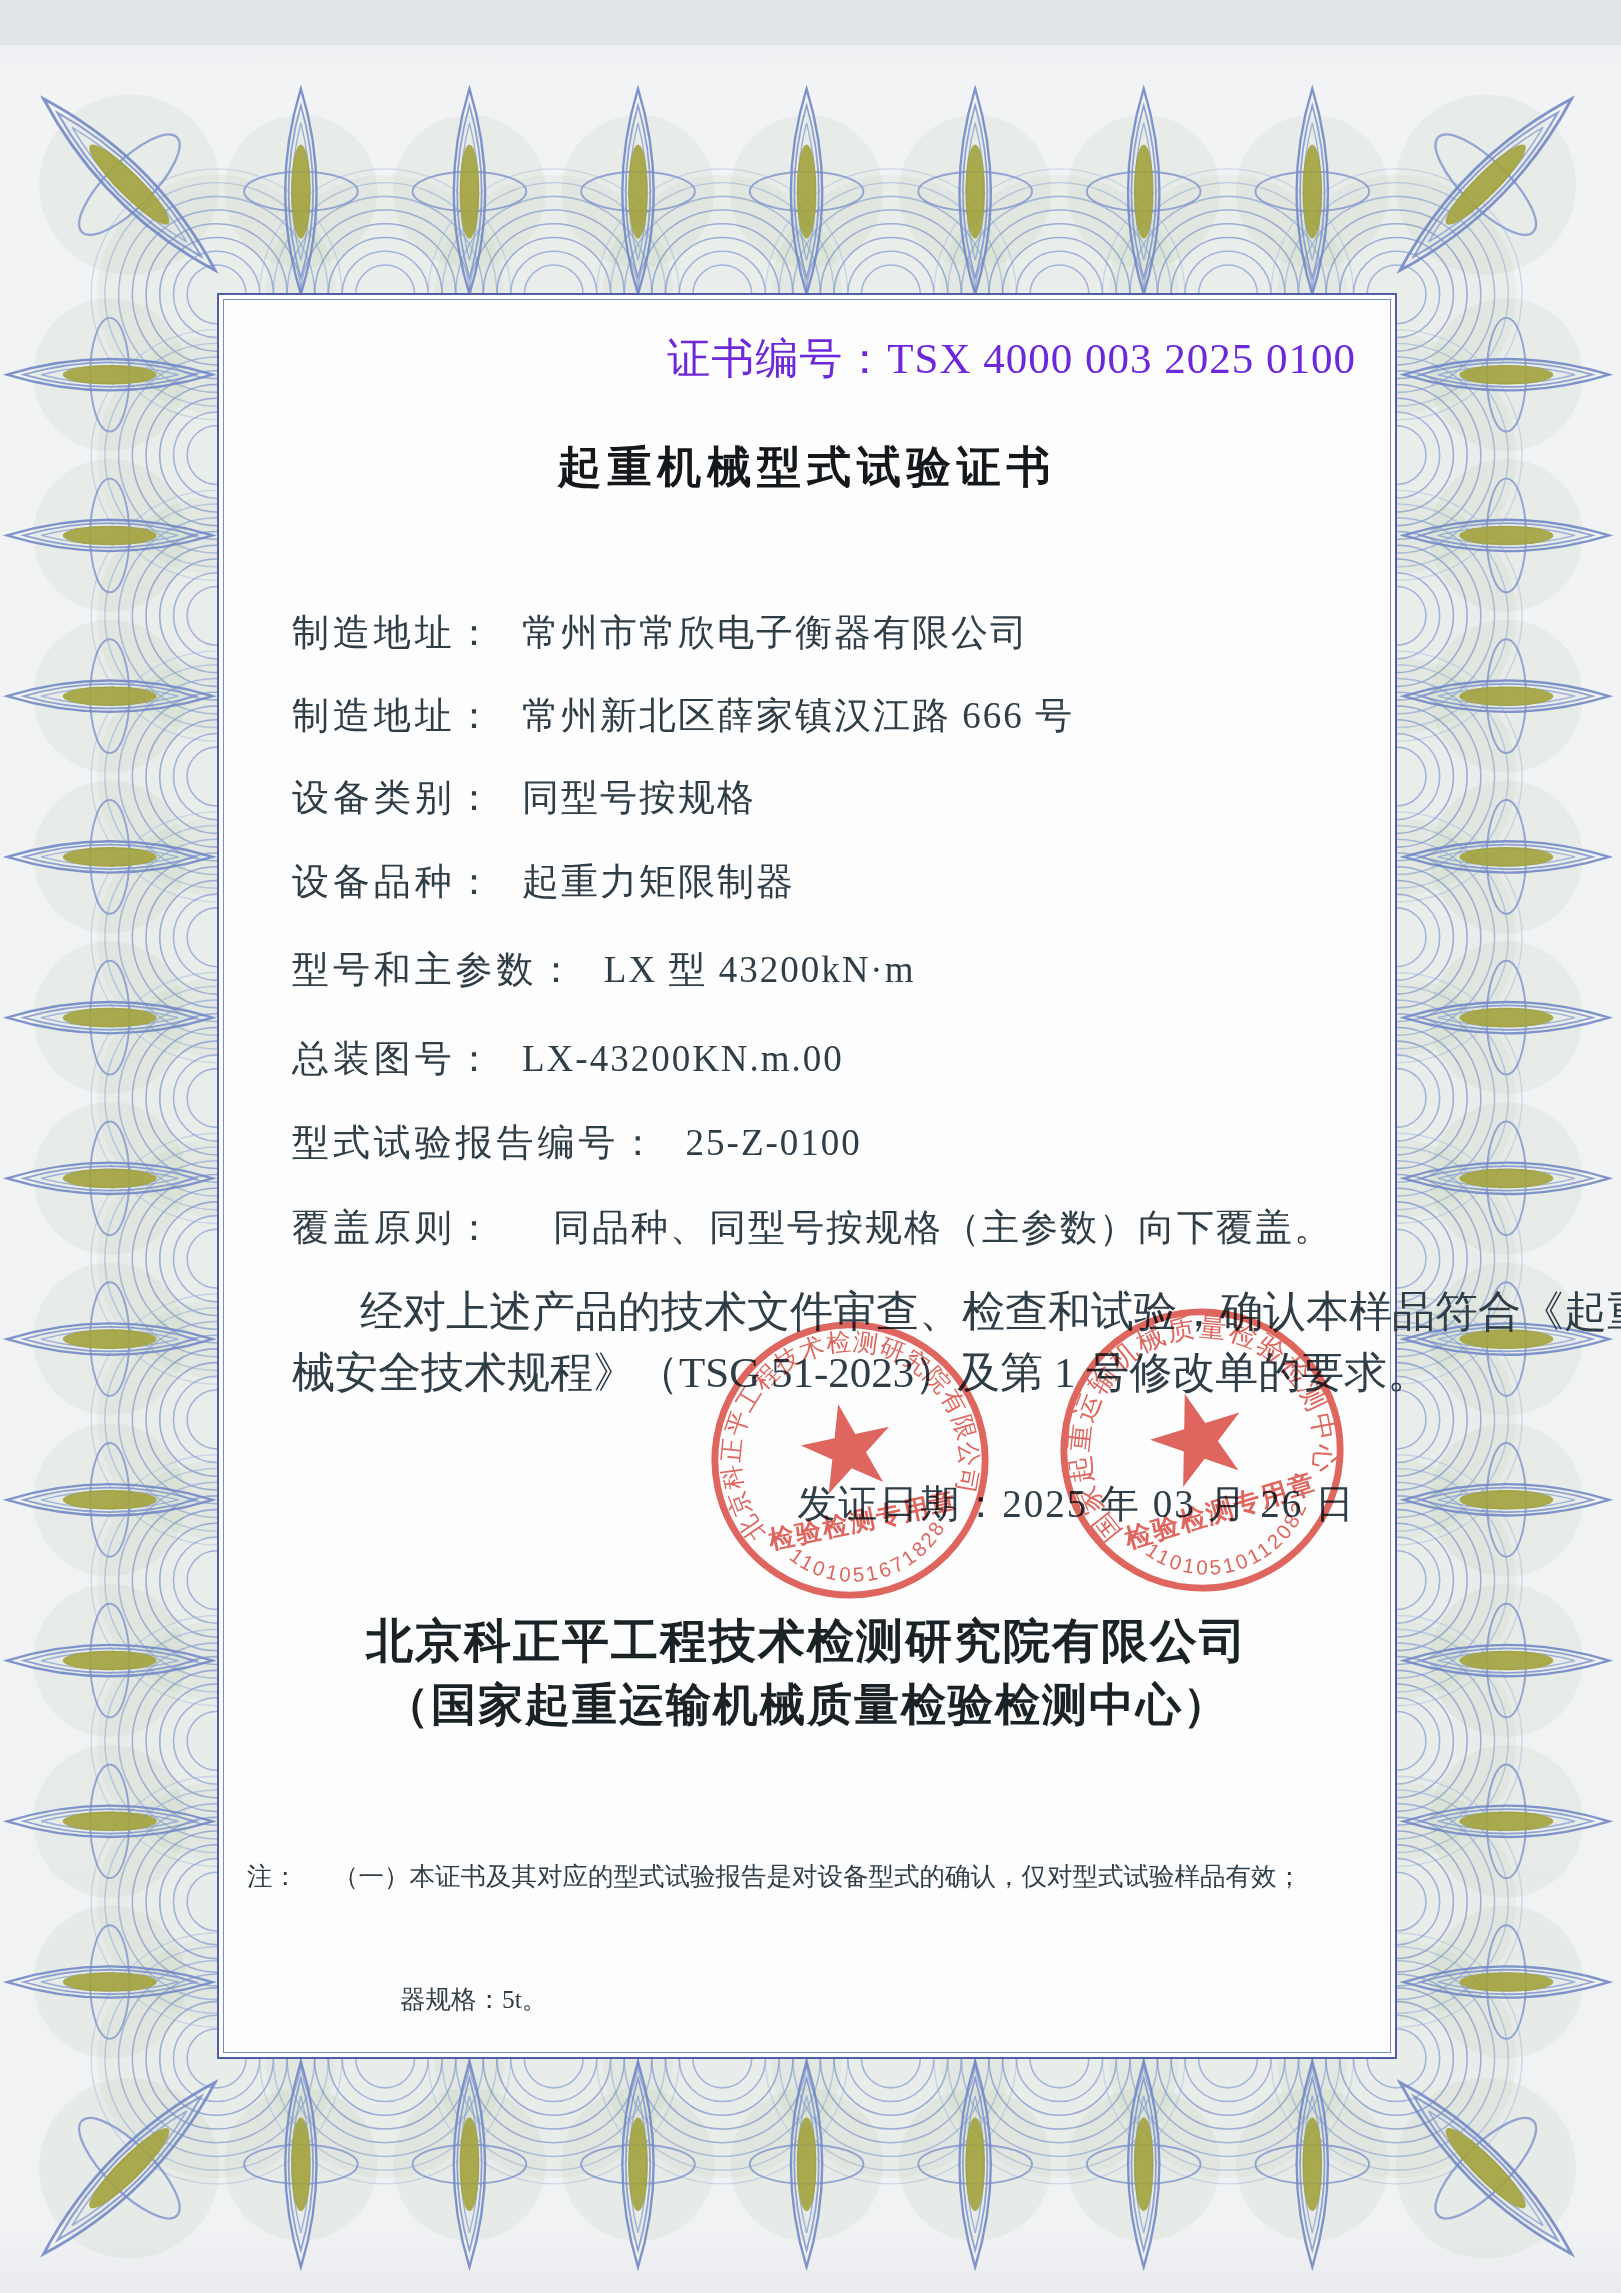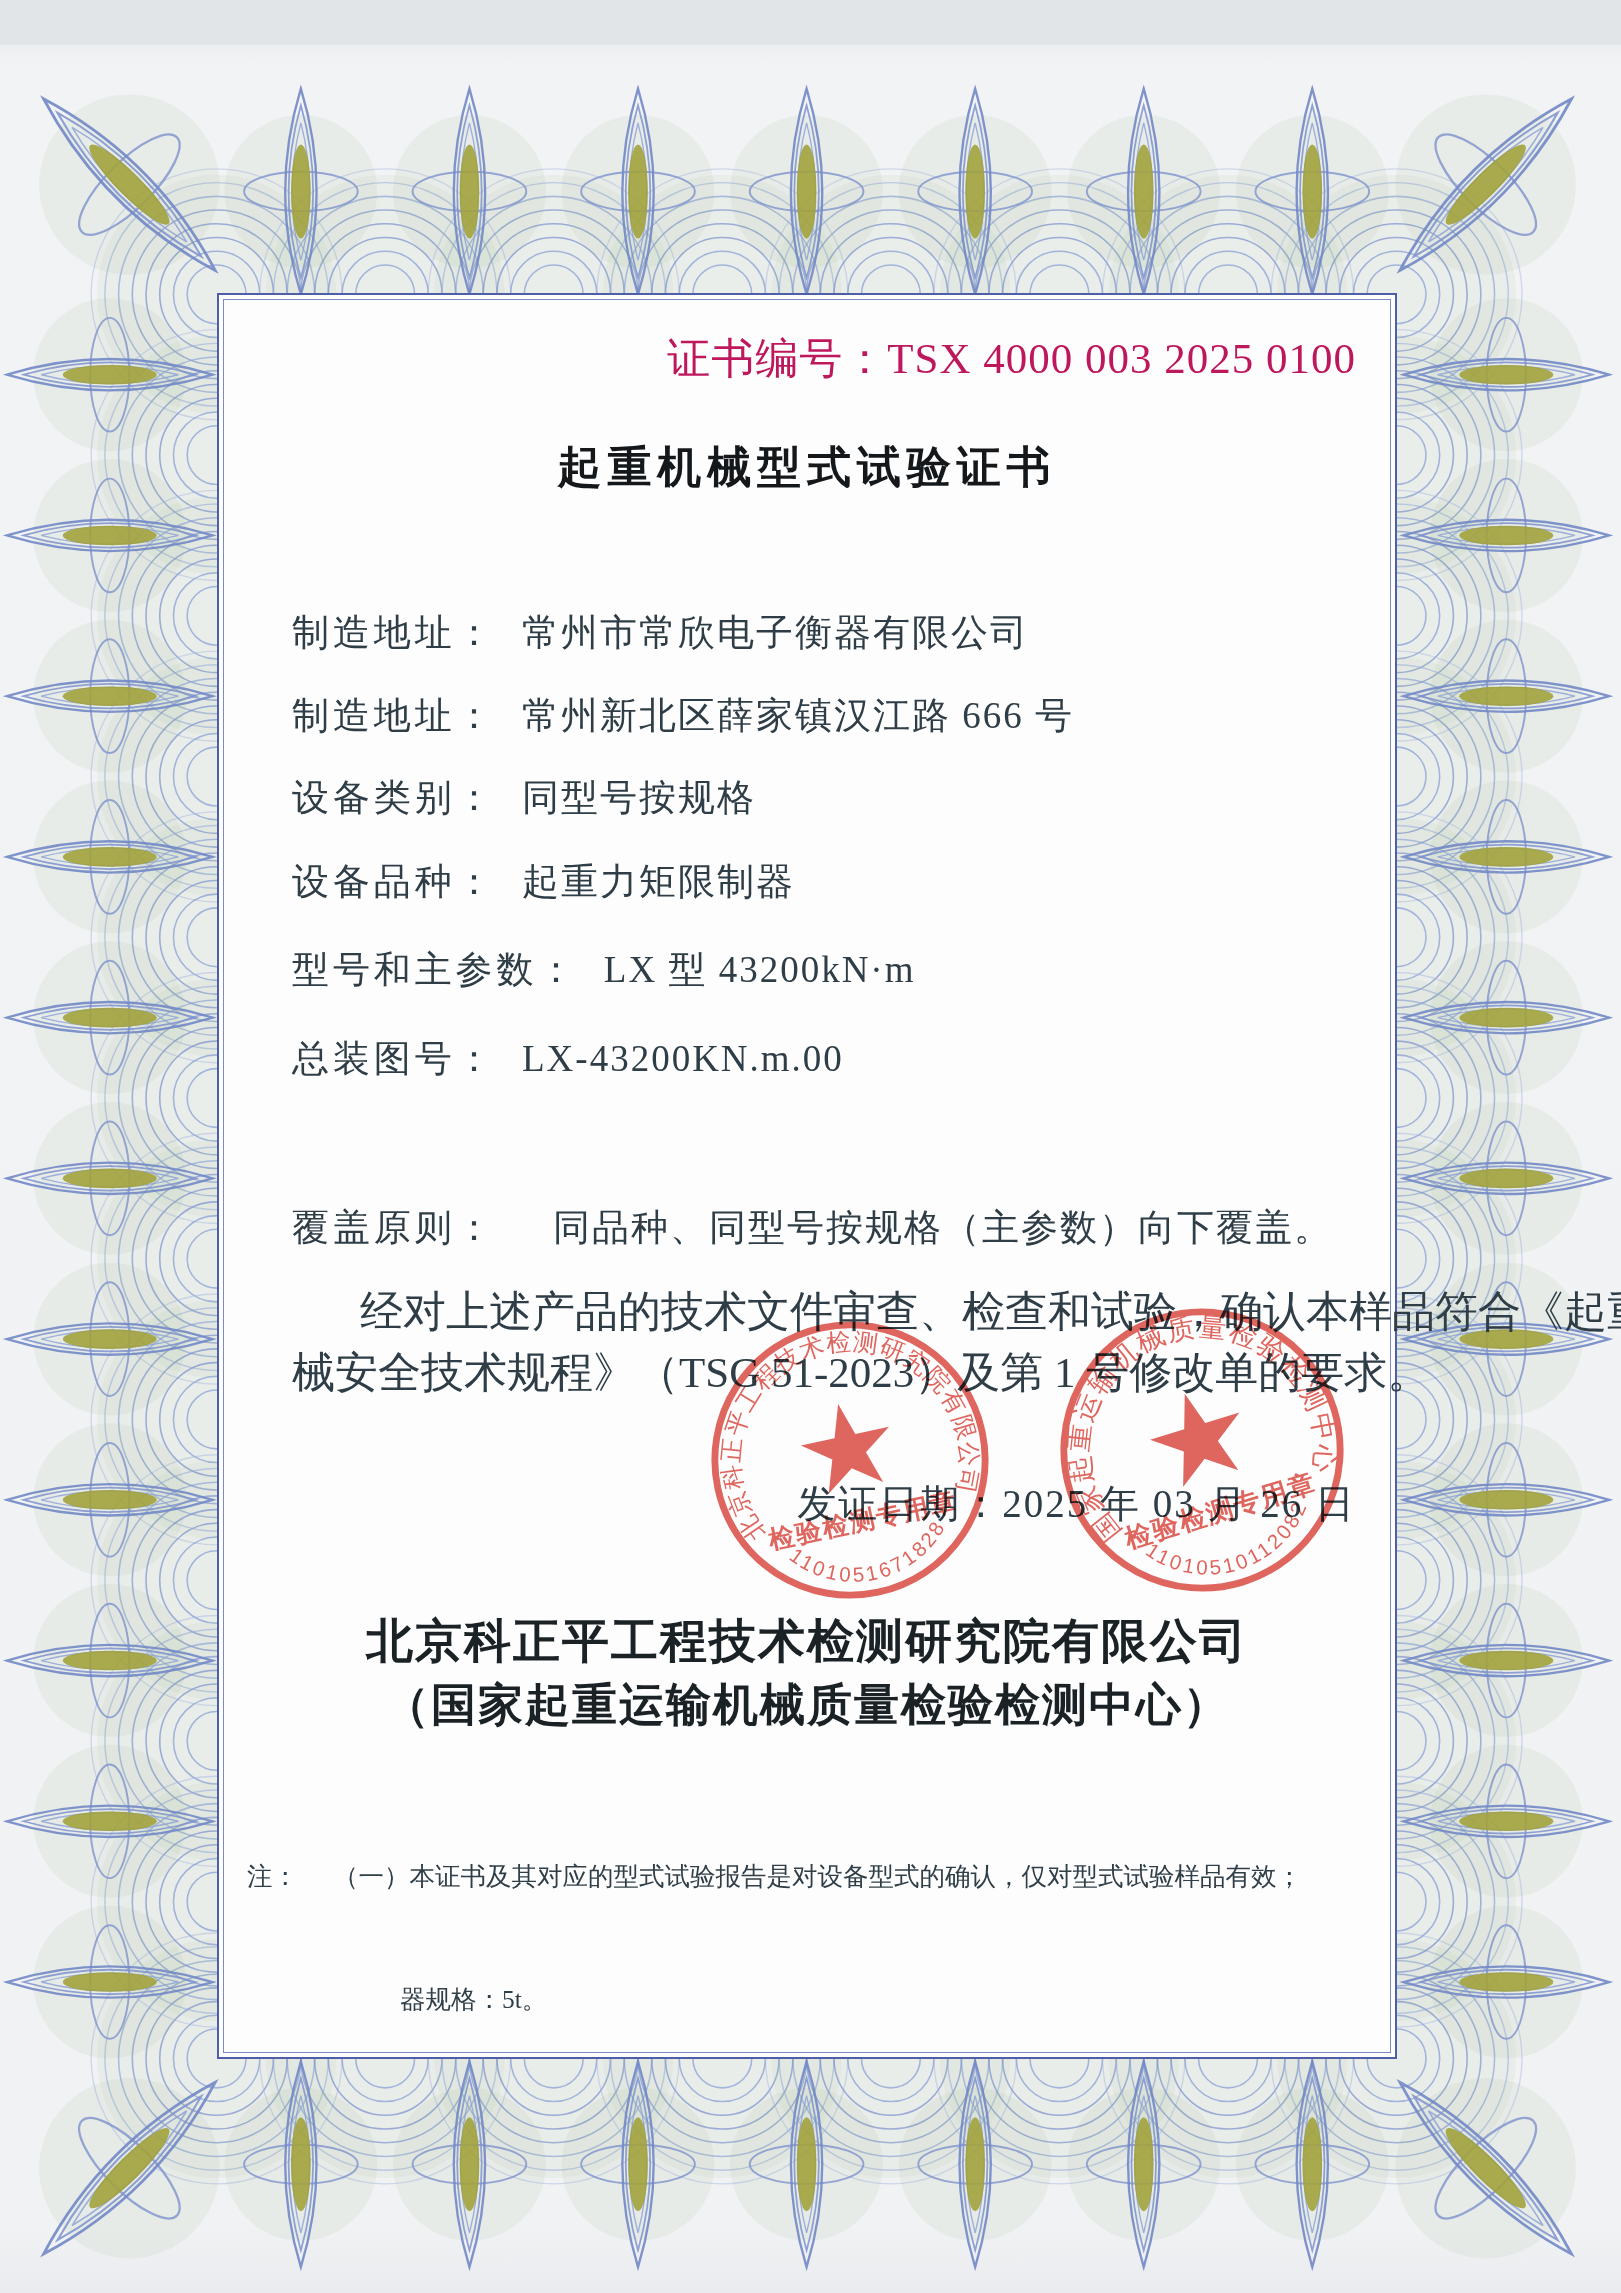--- a/index.html
+++ b/index.html
@@ -4,21 +4,21 @@
 <style>
   html,body{margin:0;padding:0;background:#e9ebee;}
   .page{position:relative;width:1621px;height:2294px;margin:0 auto;overflow:hidden;
         background:linear-gradient(180deg,#e6e8eb 0%,#f2f3f5 3%,#f1f2f4 97%,#e9ebee 100%);
         font-family:"Liberation Serif","DejaVu Serif",serif;color:#2e3d46;}
   .deco{position:absolute;left:0;top:0;z-index:0;}
   .frame{position:absolute;left:217px;top:293px;width:1180px;height:1766px;
          background:#fdfdfe;border:2.9px solid #4f5fa5;box-sizing:border-box;z-index:1;}
   .frame-inner{position:absolute;inset:3.9px;border:1px solid #7b8ac0;pointer-events:none;}
   .abs{position:absolute;white-space:nowrap;}
-  .cert-line{top:35px;right:39px;font-size:43px;letter-spacing:1px;color:#be185d;}
+  .cert-line{top:35px;right:39px;font-size:43px;letter-spacing:1px;color:#6d28d9;}
   .title{top:143px;left:0;width:100%;text-align:center;font-family:"Liberation Sans","DejaVu Sans",sans-serif;
          font-weight:700;font-size:44px;letter-spacing:5.9px;color:#14181b;}
   .field{font-size:37px;line-height:51px;letter-spacing:2px;left:73px;}
   .field .label{letter-spacing:3.9px;margin-right:25.5px;}
   .field.gap-wide .value{margin-left:31px;}
   .statement{font-size:43px;letter-spacing:0;line-height:49px;color:#2e3d46;}
   .date-line{top:1157px;right:39px;font-size:39px;letter-spacing:2px;margin-top:25px;}
   .issuer{left:0;width:100%;text-align:center;font-weight:700;color:#1b2226;
           font-size:47px;letter-spacing:2px;}
   .note{font-size:25.5px;letter-spacing:0;color:#303e47;}
@@ -156,20 +156,23 @@
     </div>
     <div class="abs field" style="top:561px">
       <span class="label">设备品种：</span><span class="value">起重力矩限制器</span>
     </div>
     <div class="abs field" style="top:649px">
       <span class="label">型号和主参数：</span><span class="value">LX 型 43200kN·m</span>
     </div>
     <div class="abs field" style="top:738px">
       <span class="label">总装图号：</span><span class="value">LX-43200KN.m.00</span>
     </div>
+    <div class="abs field" style="top:822px">
+      <span class="label">型式试验报告编号：</span><span class="value">25-Z-0100</span>
+    </div>
     <div class="abs field gap-wide" style="top:907px">
       <span class="label">覆盖原则：</span><span class="value">同品种、同型号按规格（主参数）向下覆盖。</span>
     </div>
 
     <div class="abs statement" style="top:992px;left:141px">经对上述产品的技术文件审查、检查和试验，确认本样品符合《起重机</div>
     <div class="abs statement" style="top:1053px;left:73px">械安全技术规程》（TSG 51-2023）及第 1 号修改单的要求。</div>
 
     <div class="abs date-line">
       <span>发证日期：</span><span>2025 年 03 月 26 日</span>
     </div>

